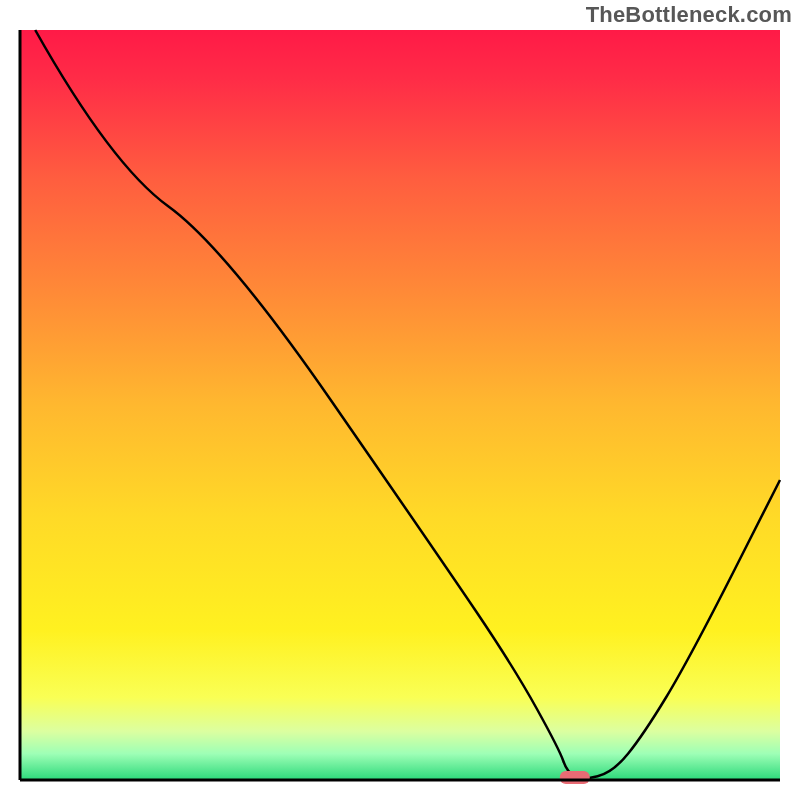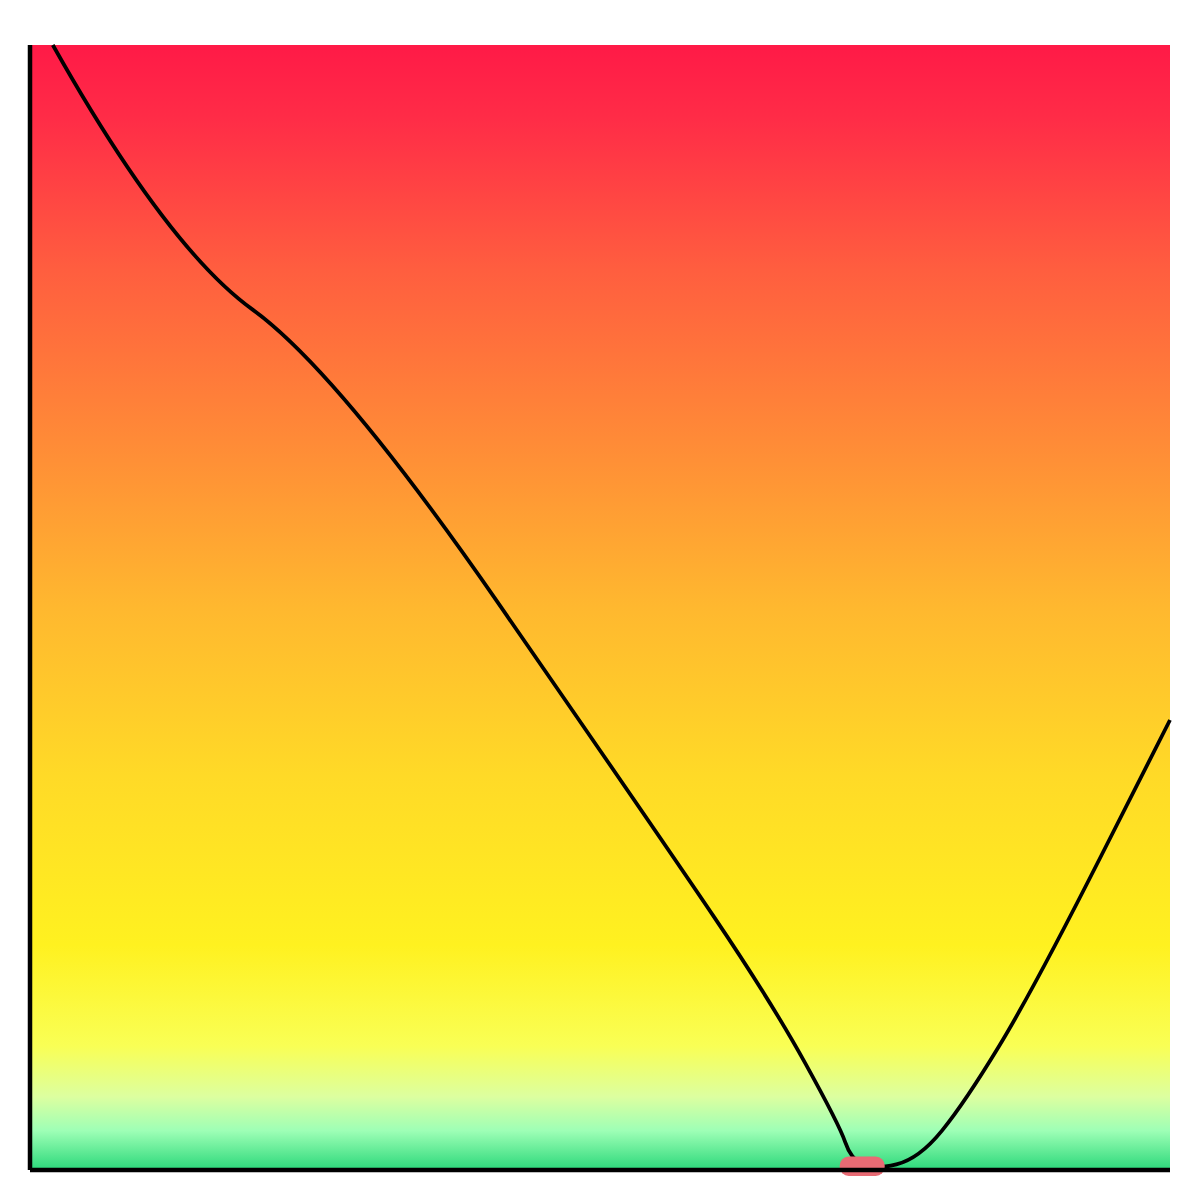--- a/index.html
+++ b/index.html
@@ -52,13 +52,14 @@
     <rect id="plot-bg" fill="url(#heat)" x="20" y="30" width="760" height="750"></rect>
 
     <path id="curve" fill="none" stroke-width="2.5" d="M 35.2 30 Q 111.2 165 168.20000000000002 206.25 Q 225.20000000000002 247.5 331.6 401.25 Q 438.00000000000006 555 476 611.25 Q 514 667.5 536.8 708.75 Q 559.6 750 563.4 761.25 Q 567.1999999999999 772.5 574.8 776.25 Q 582.4 780 597.6 776.25 Q 612.8000000000001 772.5 628 753.75 Q 643.1999999999999 735 666 697.5 Q 688.8 660 734.4 570 T 780 480" stroke="#000000"></path>
 
     <rect id="marker" rx="6" ry="6" height="13" width="30" x="559.8" y="771" fill="#e86b74"></rect>
 
     <line id="axis-x" stroke-width="3" x1="20" y1="780" x2="780" y2="780" stroke="#000000"></line>
     <line id="axis-y" stroke-width="3" x1="20" y1="30" x2="20" y2="780" stroke="#000000"></line>
   </svg>
 
+  <div class="watermark">TheBottleneck.com</div>
 </div>
 
 </body></html>

